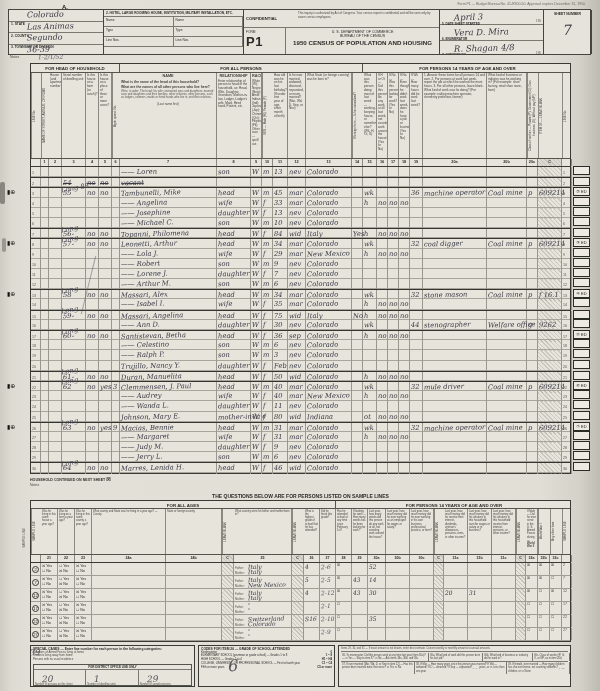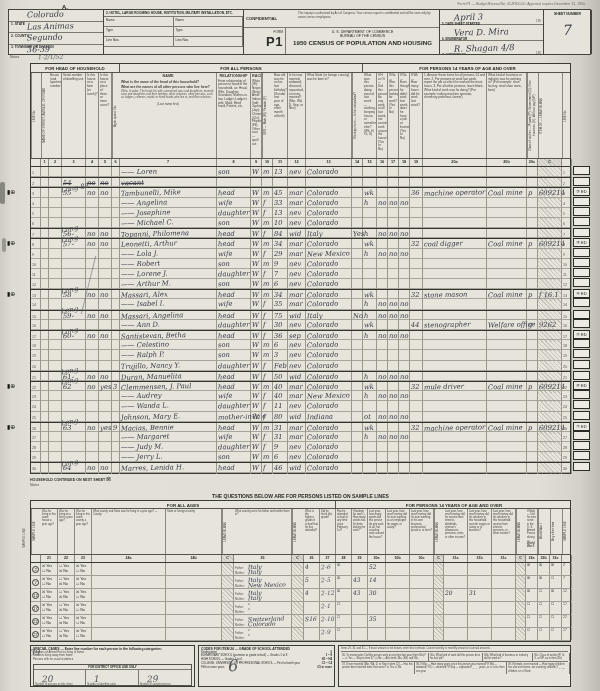--- a/index.html
+++ b/index.html
@@ -22,21 +22,21 @@
   .georow:last-child{border-bottom:none;}
   .glabel{font-size:3.3px;font-weight:bold;}
   .gval{position:absolute;left:18px;top:0px;font-size:8px;}
   .hotelhead{font-size:3.2px;font-weight:bold;padding:1px 2px;border-bottom:0.5px solid #7a7870;}
   .hotelgrid{display:grid;grid-template-columns:1fr 1fr;font-size:3.2px;}
   .hotelcell{border-right:0.5px solid #7a7870;border-bottom:0.5px solid #7a7870;height:10px;padding:1px 2px;}
   .conf{display:grid;grid-template-columns:52px 1fr;border-bottom:0.5px solid #7a7870;height:18px;}
   .conflabel{font-size:4.2px;font-weight:bold;padding:6px 1px 0 2px;}
   .conftext{font-size:2.9px;color:#4a4942;padding:2px;line-height:1.25;}
   .formrow{display:grid;grid-template-columns:42px 1fr;height:26px;}
-  .formno{padding:2px;border-right:0.5px solid #7a7870;text-align:right;}
+  .formno{padding:2px;border-right:0.5px solid #7a7870;}
   .formlabel{font-size:3.2px;}
   .formbig{font-size:13px;font-weight:bold;letter-spacing:0.5px;}
   .dept{text-align:center;padding-top:2px;}
   .deptline{font-size:3.6px;}
   .title{font-size:6.2px;font-weight:bold;margin-top:1px;}
   .adminrow{height:15.3px;border-bottom:0.5px solid #7a7870;position:relative;padding:1px 0 0 2px;}
   .adminrow:last-child{border-bottom:none;}
   .alabel{font-size:3.1px;font-weight:bold;}
   .aval{position:absolute;left:14px;top:2px;font-size:8.5px;}
   .asuf{position:absolute;right:2px;bottom:1px;font-size:3px;color:#55544d;}

